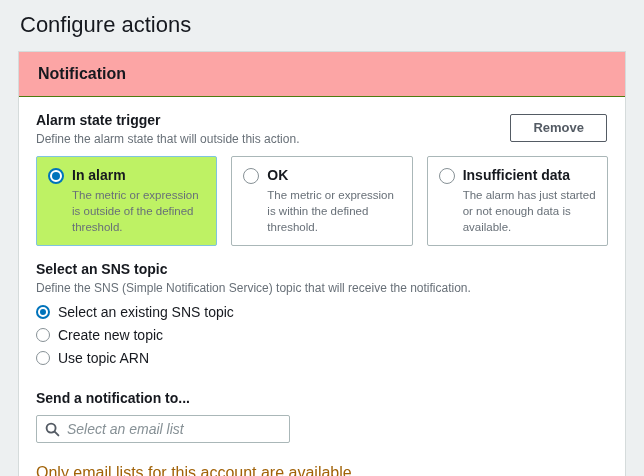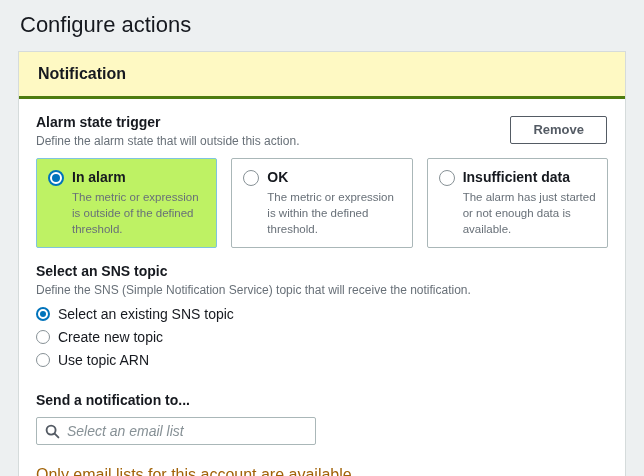--- a/index.html
+++ b/index.html
@@ -13,22 +13,22 @@
     font-size: 22px;
     font-weight: 500;
     padding: 12px 0 13px 20px;
   }
   .panel {
     margin: 0 18px;
     background: #ffffff;
     border: 1px solid #d5dbdb;
   }
   .panel-header {
-    background: #fef9c3;
-    border-bottom: 3px solid #4d7c0f;
+    background: #fca5a5;
+    border-bottom: 1px solid #4d7c0f;
     padding: 13px 19px;
   }
   .panel-title { font-size: 16px; font-weight: 700; }
   .panel-body { padding: 15px 17px 18px; }
 
   .section-head { display: flex; justify-content: space-between; align-items: flex-start; }
   .field-label { font-size: 14px; font-weight: 700; line-height: 1.25; }
   .field-desc  { font-size: 12px; color: #687078; margin-top: 2px; line-height: 1.3; }
 
   .btn {
@@ -85,21 +85,21 @@
     align-items: center;
     gap: 8px;
     margin-top: 7px;
     font-size: 14px;
     cursor: pointer;
   }
 
   .notify-section { margin-top: 24px; }
   .search-box {
     margin-top: 8px;
-    width: 280px;
+    width: 254px;
     height: 28px;
     border: 1px solid #aab7b8;
     border-radius: 2px;
     background: #ffffff;
     display: flex;
     align-items: center;
     padding: 0 8px;
     gap: 7px;
   }
   .search-box svg { flex: none; display: block; }

